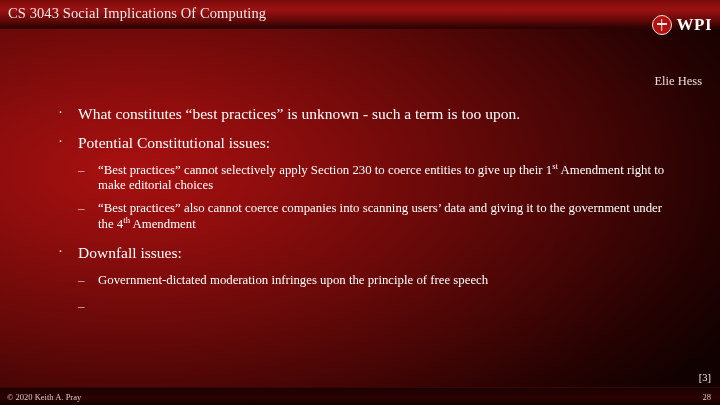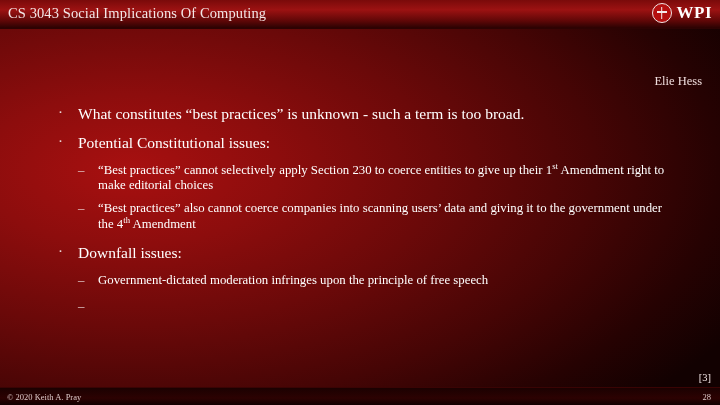--- a/index.html
+++ b/index.html
@@ -39,21 +39,21 @@
     top: 5px;
     font-size: 14.5px;
     color: #f3e7e7;
     letter-spacing: 0.1px;
     white-space: nowrap;
   }
 
   .logo-wrap {
     position: absolute;
     right: 8px;
-    top: 3px;
+    top: 15px;
     display: flex;
     align-items: flex-end;
     gap: 5px;
   }
   .logo-seal {
     width: 20px;
     height: 20px;
     border-radius: 50%;
     background: #b51010;
     border: 1.5px solid #f0e4e4;
@@ -202,21 +202,21 @@
       <span class="logo-text">WPI</span>
     </div>
   </div>
 
   <div class="author">Elie Hess</div>
 
   <div class="content">
 
     <div class="lvl1">
       <span class="bullet">·</span>
-      <span>What constitutes “best practices” is unknown - such a term is too broad.</span>
+      <span>What constitutes “best practices” is unknown - such a term is too upon.</span>
     </div>
 
     <div class="lvl1">
       <span class="bullet">·</span>
       <span>Potential Constitutional issues:</span>
     </div>
 
     <div class="lvl2">
       <span class="dash">–</span>
       <span>“Best practices” cannot selectively apply Section 230 to coerce entities to give up their 1<sup>st</sup> Amendment right to make editorial choices</span>

